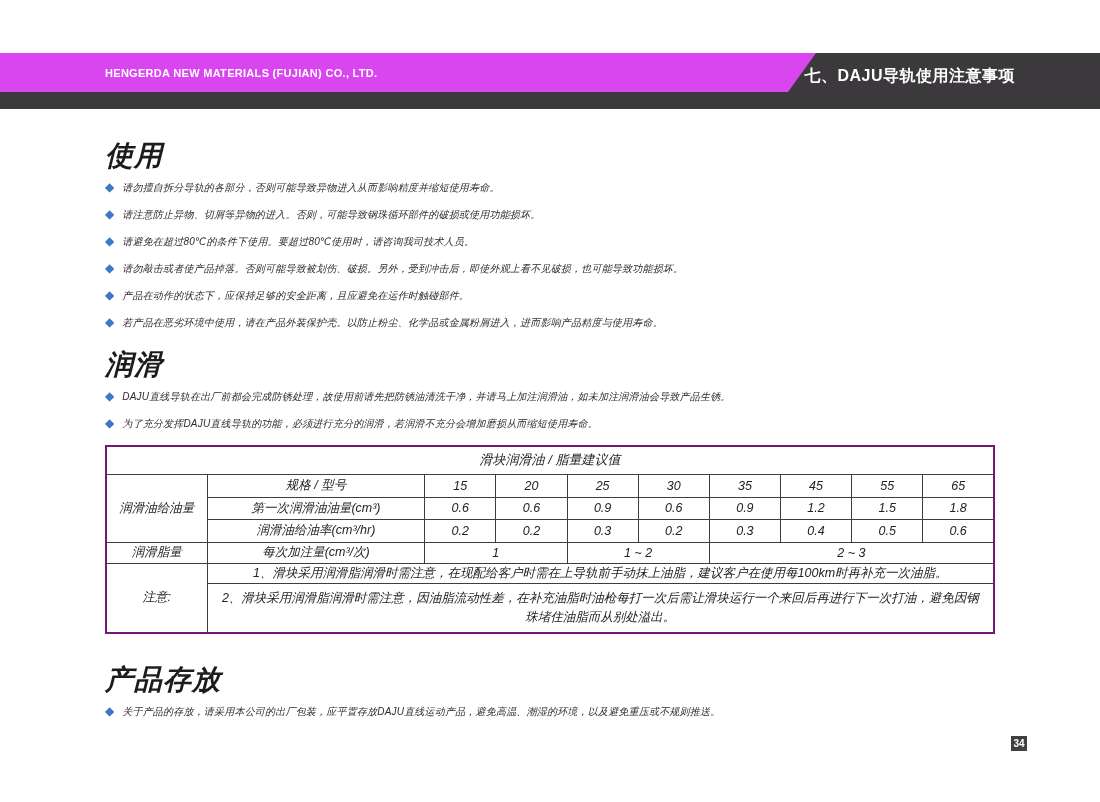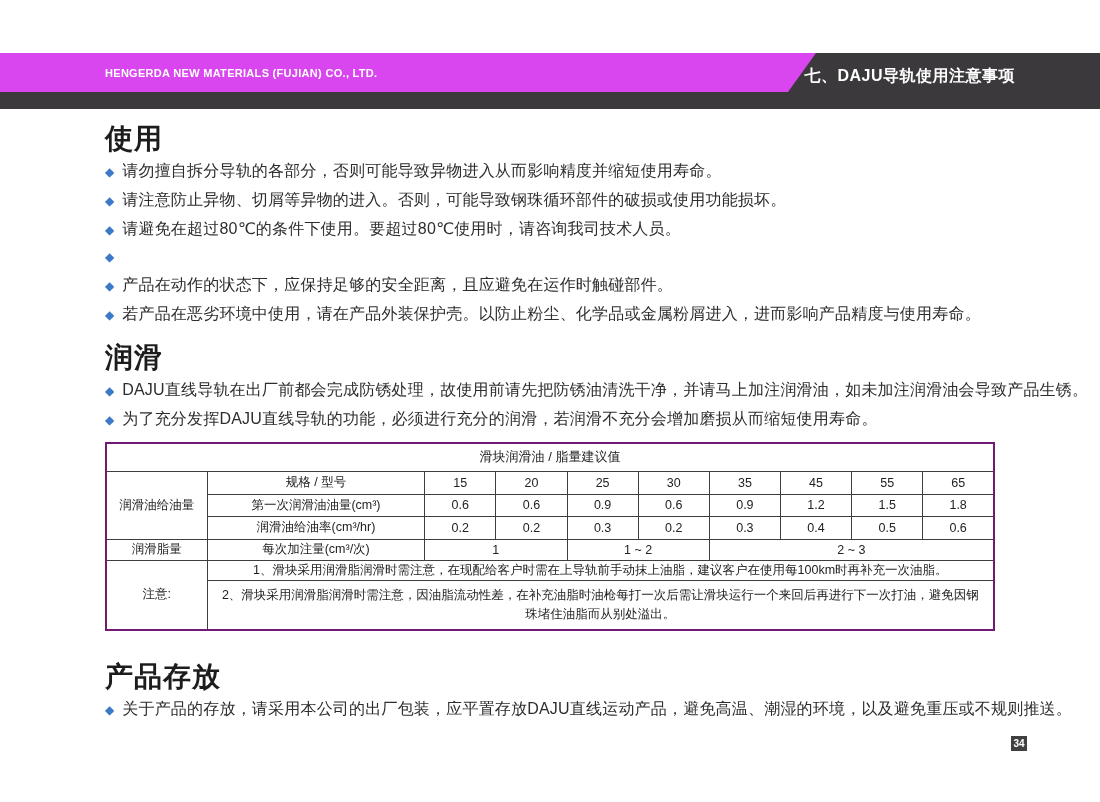--- a/index.html
+++ b/index.html
@@ -16,31 +16,31 @@
   }
   .hdr-company {
     margin-left: 105px; color: #ffffff; font-size: 11px; font-weight: bold; letter-spacing: 0.3px;
   }
   .hdr-title {
     position: absolute; top: 13px; right: 85px;
     color: #ffffff; font-size: 16px; font-weight: bold; letter-spacing: 0.5px;
   }
 
   
-  .content { position: absolute; top: 92px; left: 105px; width: 890px; }
+  .content { position: absolute; top: 109px; left: 105px; width: 890px; font-style: italic; }
 
   h2.sec { font-size: 28px; line-height: 30px; font-weight: bold; color: #1c1c1c; letter-spacing: 1px; }
   .sec-usage   { margin-top: 32px; }
   .sec-lube    { margin-top: 14px; }
   .sec-storage { margin-top: 31px; }
 
   ul.bullets { list-style: none; margin-top: 3px; }
   ul.bullets li { display: flex; align-items: baseline; line-height: 27px; }
   .dia { color: #3c79c6; font-size: 12px; margin-right: 8px; flex: none; }
-  .btxt { font-size: 16px; color: #2d2d2d; letter-spacing: 0.2px; white-space: nowrap; }
+  .btxt { font-size: 10px; color: #2d2d2d; letter-spacing: 0.2px; white-space: nowrap; }
 
   
   table.lube { border-collapse: collapse; table-layout: fixed; width: 890px; margin-top: 8px;
                border: 2px solid #701a75; font-size: 12.5px; color: #222; }
   table.lube td { border: 1px solid #3f3d3f; text-align: center; vertical-align: middle; }
   tr.t-title td { height: 28px; font-size: 13px; }
   tr.t-models td { height: 23px; }
   tr.t-r1 td { height: 22px; }
   tr.t-r2 td { height: 23px; }
   tr.t-grease td { height: 21px; }
@@ -76,20 +76,21 @@
     <li>
         <span class="dia">◆</span>
         <span class="btxt">请注意防止异物、切屑等异物的进入。否则，可能导致钢珠循环部件的破损或使用功能损坏。</span>
       </li>
     <li>
         <span class="dia">◆</span>
         <span class="btxt">请避免在超过80℃的条件下使用。要超过80℃使用时，请咨询我司技术人员。</span>
       </li>
     <li>
         <span class="dia">◆</span>
+        <span class="btxt">请勿敲击或者使产品掉落。否则可能导致被划伤、破损。另外，受到冲击后，即使外观上看不见破损，也可能导致功能损坏。</span>
       </li>
     <li>
         <span class="dia">◆</span>
         <span class="btxt">产品在动作的状态下，应保持足够的安全距离，且应避免在运作时触碰部件。</span>
       </li>
     <li>
         <span class="dia">◆</span>
         <span class="btxt">若产品在恶劣环境中使用，请在产品外装保护壳。以防止粉尘、化学品或金属粉屑进入，进而影响产品精度与使用寿命。</span>
       </li>
   </ul>

